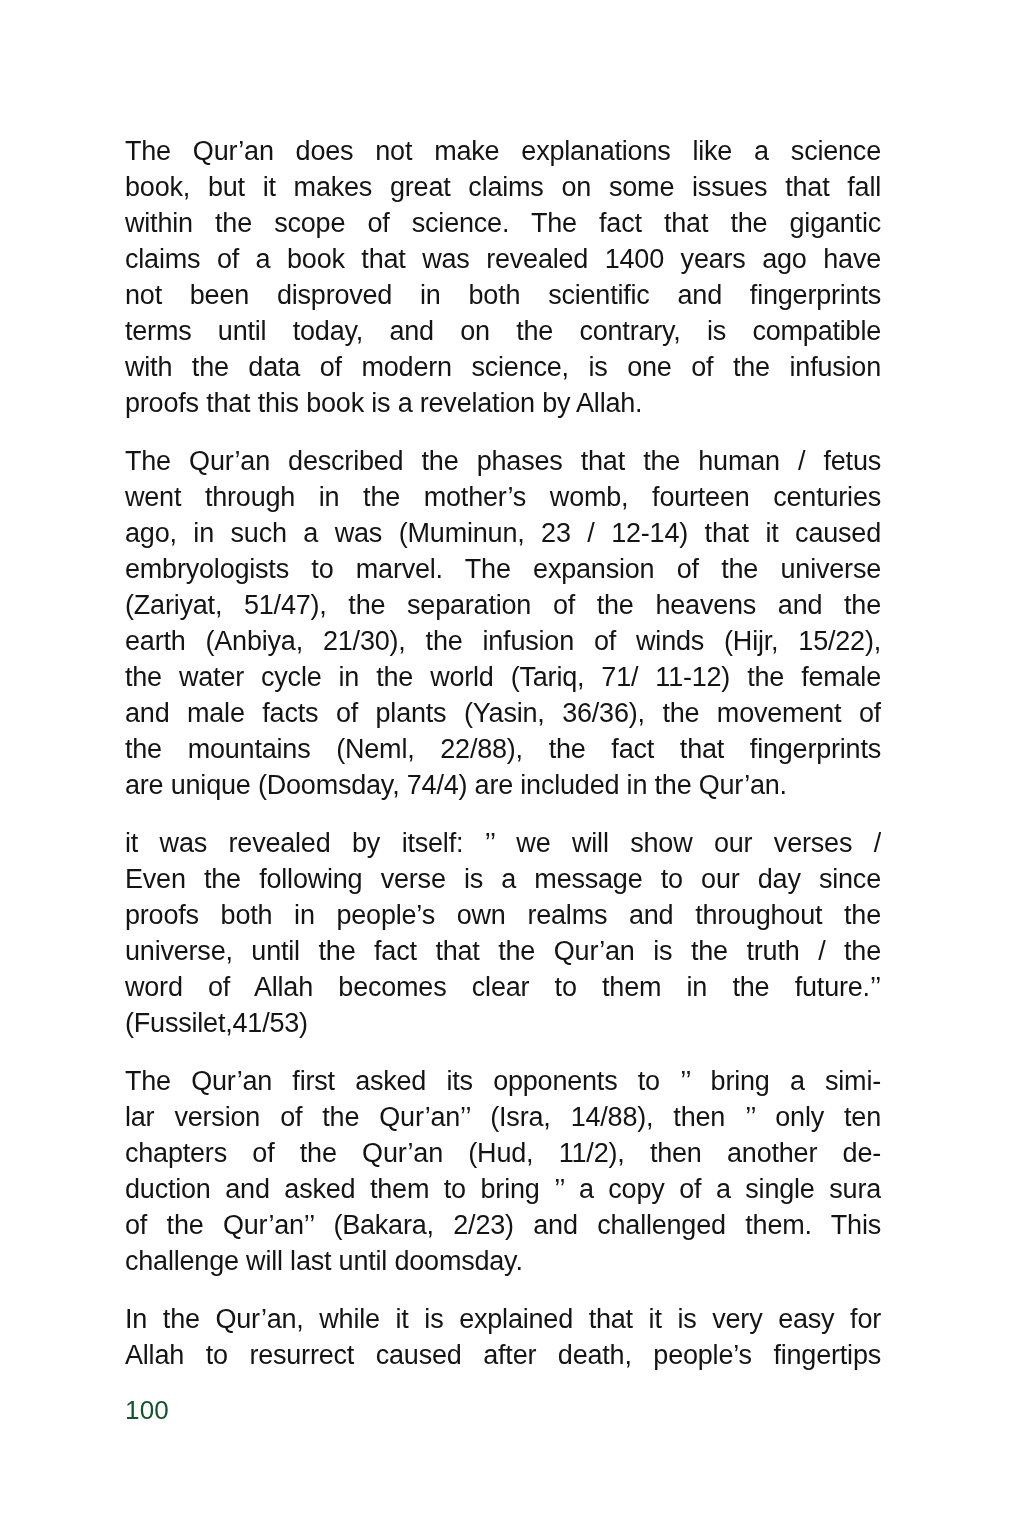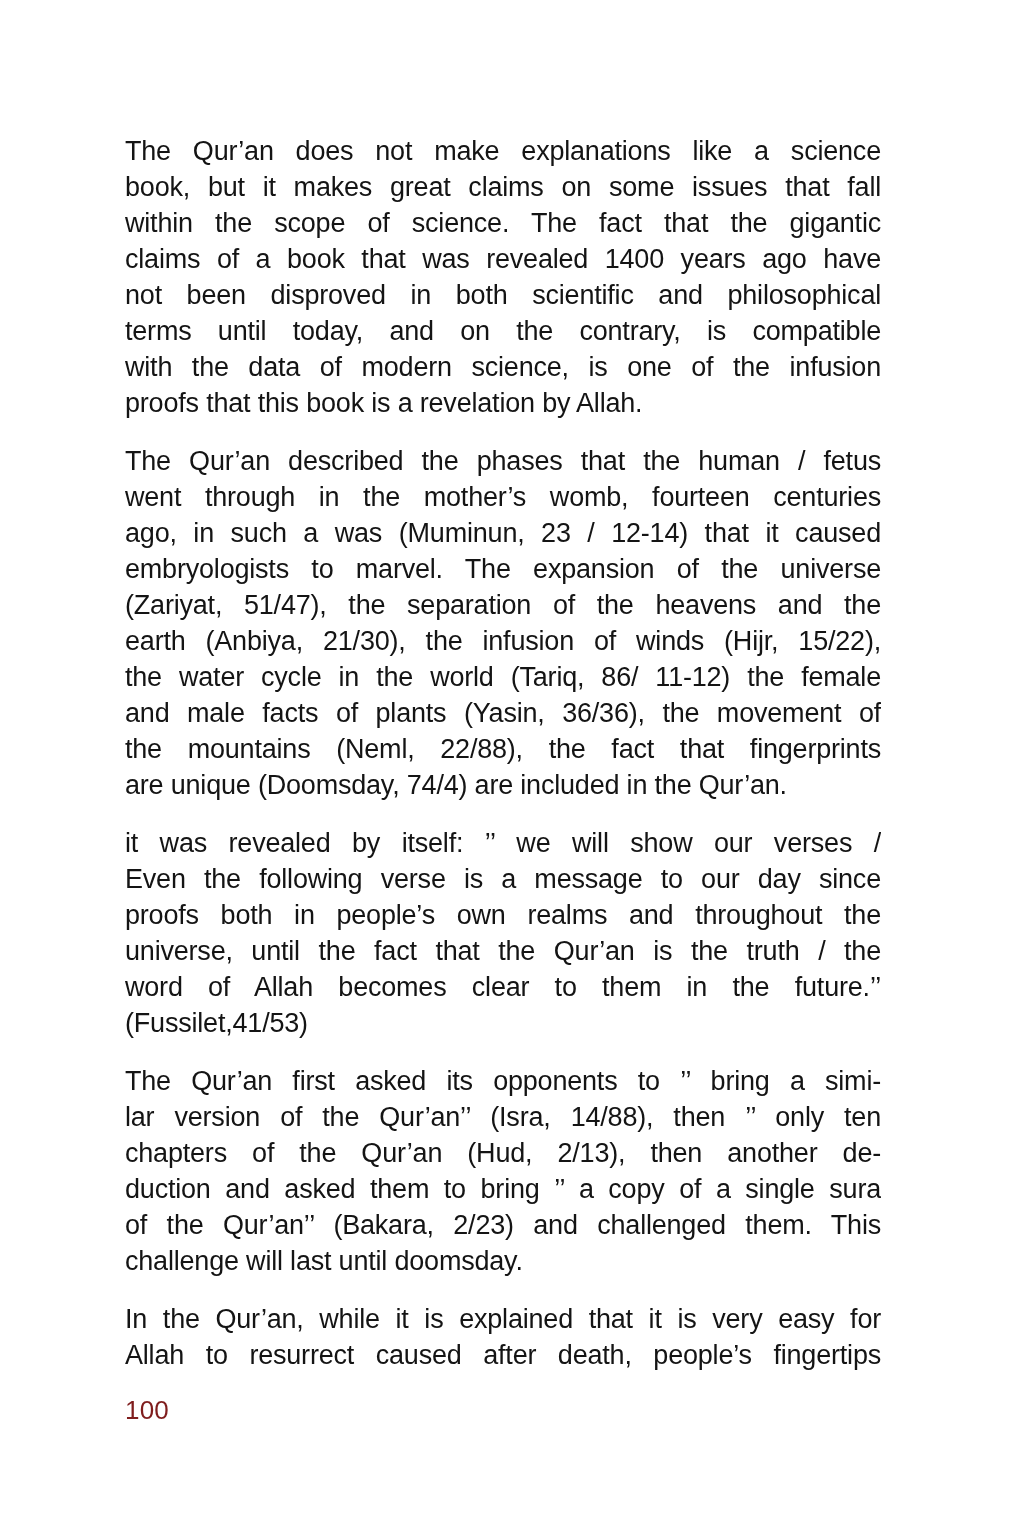--- a/index.html
+++ b/index.html
@@ -35,63 +35,63 @@
     white-space: normal;
   }
   .line.lastline {
     text-align: center;
     text-align-last: left;
   }
   .page-number {
     margin-top: 6px;
     font-size: 26px;
     line-height: 30px;
-    color: #7f1d1d;
+    color: #14532d;
     letter-spacing: 0.2px;
   }
 </style>
 </head>
 <body>
 
 <div class="page">
   <div class="text-block">
       <div class="para">
         <div class="line">The Qur’an does not make explanations like a science</div>
         <div class="line">book, but it makes great claims on some issues that fall</div>
         <div class="line">within the scope of science. The fact that the gigantic</div>
         <div class="line">claims of a book that was revealed 1400 years ago have</div>
-        <div class="line">not been disproved in both scientific and philosophical</div>
+        <div class="line">not been disproved in both scientific and fingerprints</div>
         <div class="line">terms until today, and on the contrary, is compatible</div>
         <div class="line">with the data of modern science, is one of the infusion</div>
         <div class="line lastline">proofs that this book is a revelation by Allah.</div>
       </div>
       <div class="para">
         <div class="line">The Qur’an described the phases that the human / fetus</div>
         <div class="line">went through in the mother’s womb, fourteen centuries</div>
         <div class="line">ago, in such a was (Muminun, 23 / 12-14) that it caused</div>
         <div class="line">embryologists to marvel. The expansion of the universe</div>
         <div class="line">(Zariyat, 51/47), the separation of the heavens and the</div>
         <div class="line">earth (Anbiya, 21/30), the infusion of winds (Hijr, 15/22),</div>
-        <div class="line">the water cycle in the world (Tariq, 86/ 11-12) the female</div>
+        <div class="line">the water cycle in the world (Tariq, 71/ 11-12) the female</div>
         <div class="line">and male facts of plants (Yasin, 36/36), the movement of</div>
         <div class="line">the mountains (Neml, 22/88), the fact that fingerprints</div>
         <div class="line lastline">are unique (Doomsday, 74/4) are included in the Qur’an.</div>
       </div>
       <div class="para">
         <div class="line">it was revealed by itself: ’’ we will show our verses /</div>
         <div class="line">Even the following verse is a message to our day since</div>
         <div class="line">proofs both in people’s own realms and throughout the</div>
         <div class="line">universe, until the fact that the Qur’an is the truth / the</div>
         <div class="line">word of Allah becomes clear to them in the future.’’</div>
         <div class="line lastline">(Fussilet,41/53)</div>
       </div>
       <div class="para">
         <div class="line">The Qur’an first asked its opponents to ’’ bring a simi-</div>
         <div class="line">lar version of the Qur’an’’ (Isra, 14/88), then ’’ only ten</div>
-        <div class="line">chapters of the Qur’an (Hud, 2/13), then another de-</div>
+        <div class="line">chapters of the Qur’an (Hud, 11/2), then another de-</div>
         <div class="line">duction and asked them to bring ’’ a copy of a single sura</div>
         <div class="line">of the Qur’an’’ (Bakara, 2/23) and challenged them. This</div>
         <div class="line lastline">challenge will last until doomsday.</div>
       </div>
       <div class="para">
         <div class="line">In the Qur’an, while it is explained that it is very easy for</div>
         <div class="line">Allah to resurrect caused after death, people’s fingertips</div>
       </div>
     </div>
   <div class="page-number">100</div>

